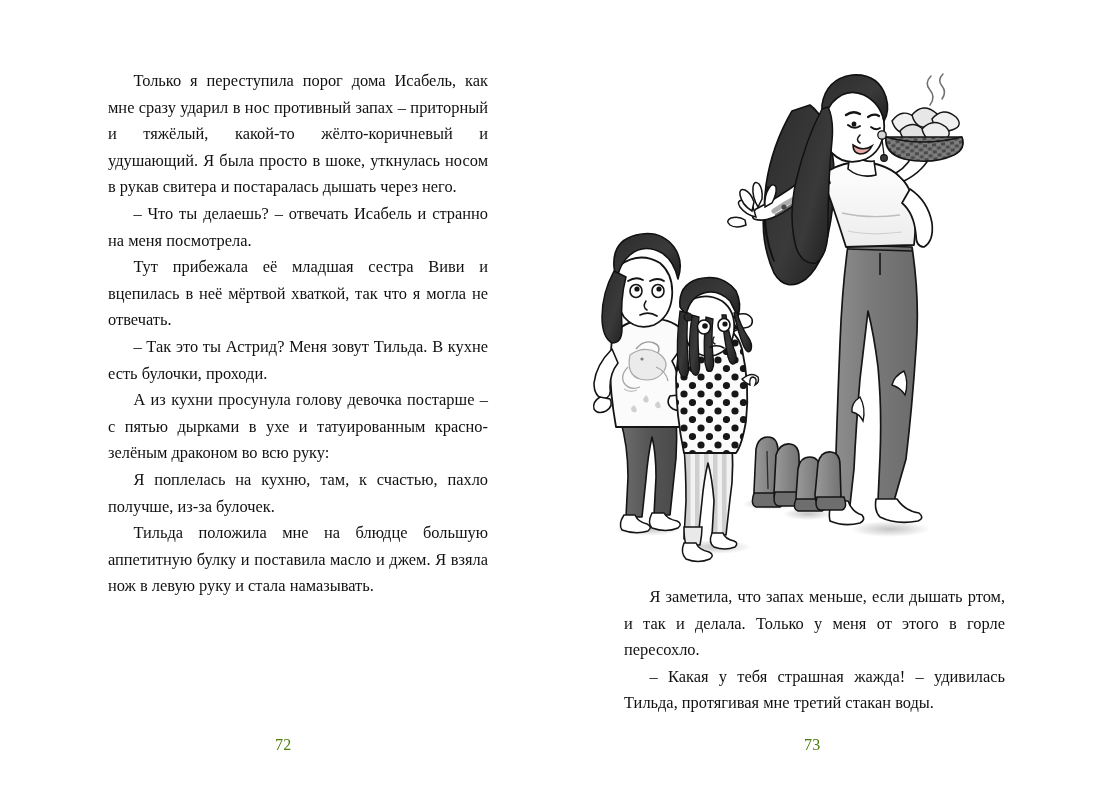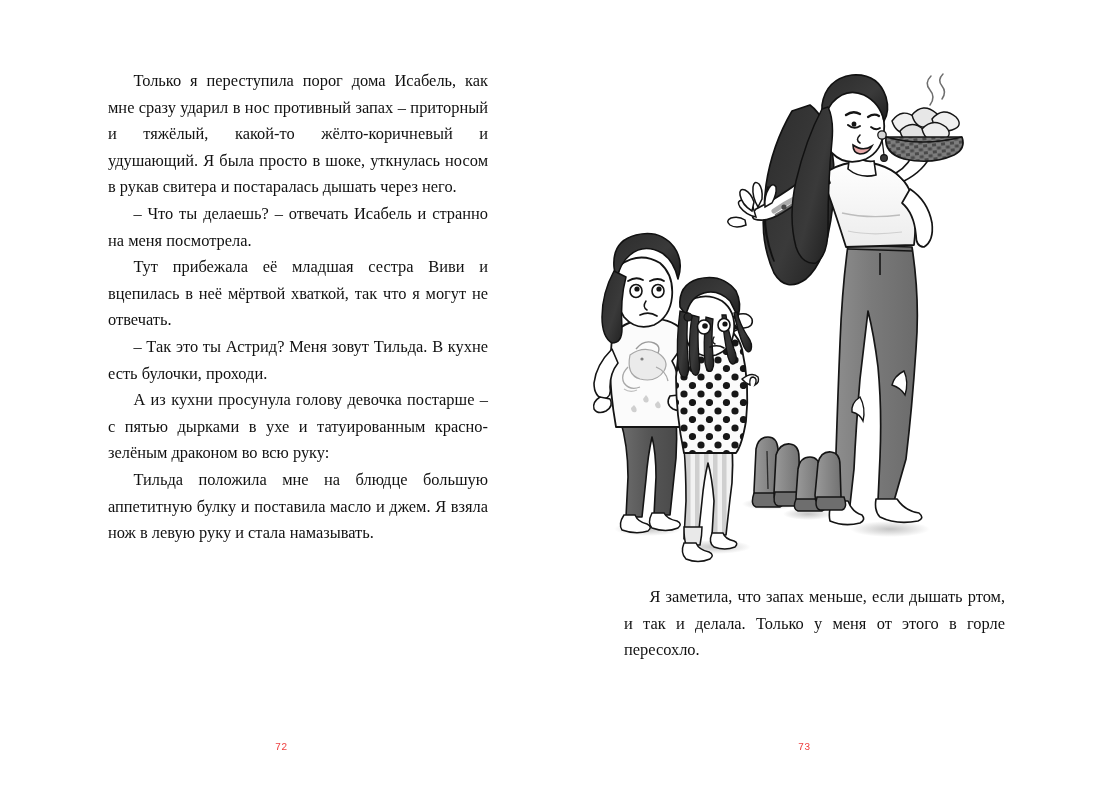--- a/index.html
+++ b/index.html
@@ -69,44 +69,44 @@
     position: absolute;
     left: 74px;
     top: 573px;
     width: 381px;
   }
 
   
   .folio {
     position: absolute;
     bottom: 44px;
-    font-size: 10px;
+    font-size: 16px;
     line-height: 1;
-    color: #ef4444;
+    color: #4d7c0f;
     letter-spacing: 0.2px;
-    font-family: Liberation Mono, monospace;
   }
   .page-left .folio  { left: 275px; }
-  .page-right .folio { left: 248px; }
+  .page-right .folio { left: 254px; }
 
   svg { display: block; overflow: visible; }
 </style>
 </head>
 <body>
 
 <div class="spread">
 
   <div class="page page-left">
 
     <div class="text-block">
       <p class="para">Только я переступила порог дома Исабель, как мне сразу ударил в нос противный запах – приторный и тяжёлый, какой-то жёлто-коричневый и удушающий. Я была просто в шоке, уткнулась носом в рукав свитера и постаралась дышать через него.</p>
       <p class="para">– Что ты делаешь? – отвечать Исабель и странно на меня посмотрела.</p>
-      <p class="para">Тут прибежала её младшая сестра Виви и вцепилась в неё мёртвой хваткой, так что я могут не отвечать.</p>
+      <p class="para">Тут прибежала её младшая сестра Виви и вцепилась в неё мёртвой хваткой, так что я могла не отвечать.</p>
       <p class="para">– Так это ты Астрид? Меня зовут Тильда. В кухне есть булочки, проходи.</p>
       <p class="para">А из кухни просунула голову девочка постарше – с пятью дырками в ухе и татуированным красно-зелёным драконом во всю руку:</p>
+      <p class="para">Я поплелась на кухню, там, к счастью, пахло получше, из-за булочек.</p>
       <p class="para">Тильда положила мне на блюдце большую аппетитную булку и поставила масло и джем. Я взяла нож в левую руку и стала намазывать.</p>
     </div>
 
     <div class="folio">72</div>
   </div>
 
   <div class="page page-right">
 
     <div class="illustration-wrap">
       <svg viewBox="0 0 460 530" width="460" height="530" aria-hidden="true">
@@ -348,18 +348,19 @@
           <path d="M236 450 q-4 10 2 12 l24 0 q6 -2 2 -12 Z" fill="#6e6e6e" stroke="#141414" stroke-width="1.5"></path>
           <path d="M258 414 q3 -12 13 -11 q9 1 9 13 l1 32 q0 8 -8 8 l-10 0 q-8 0 -8 -10 Z" fill="url(#gBoot)" stroke="#141414" stroke-width="1.6" stroke-linejoin="round"></path>
           <path d="M257 448 q-3 11 3 13 l22 0 q6 -2 2 -13 Z" fill="#6e6e6e" stroke="#141414" stroke-width="1.5"></path>
         </g>
 
       </svg>
     </div>
 
     <div class="text-block">
       <p class="para">Я заметила, что запах меньше, если дышать ртом, и так и делала. Только у меня от этого в горле пересохло.</p>
+      <p class="para">– Какая у тебя страшная жажда! – удивилась Тильда, протягивая мне третий стакан воды.</p>
     </div>
 
     <div class="folio">73</div>
   </div>
 
 </div>
 
 </body></html>

